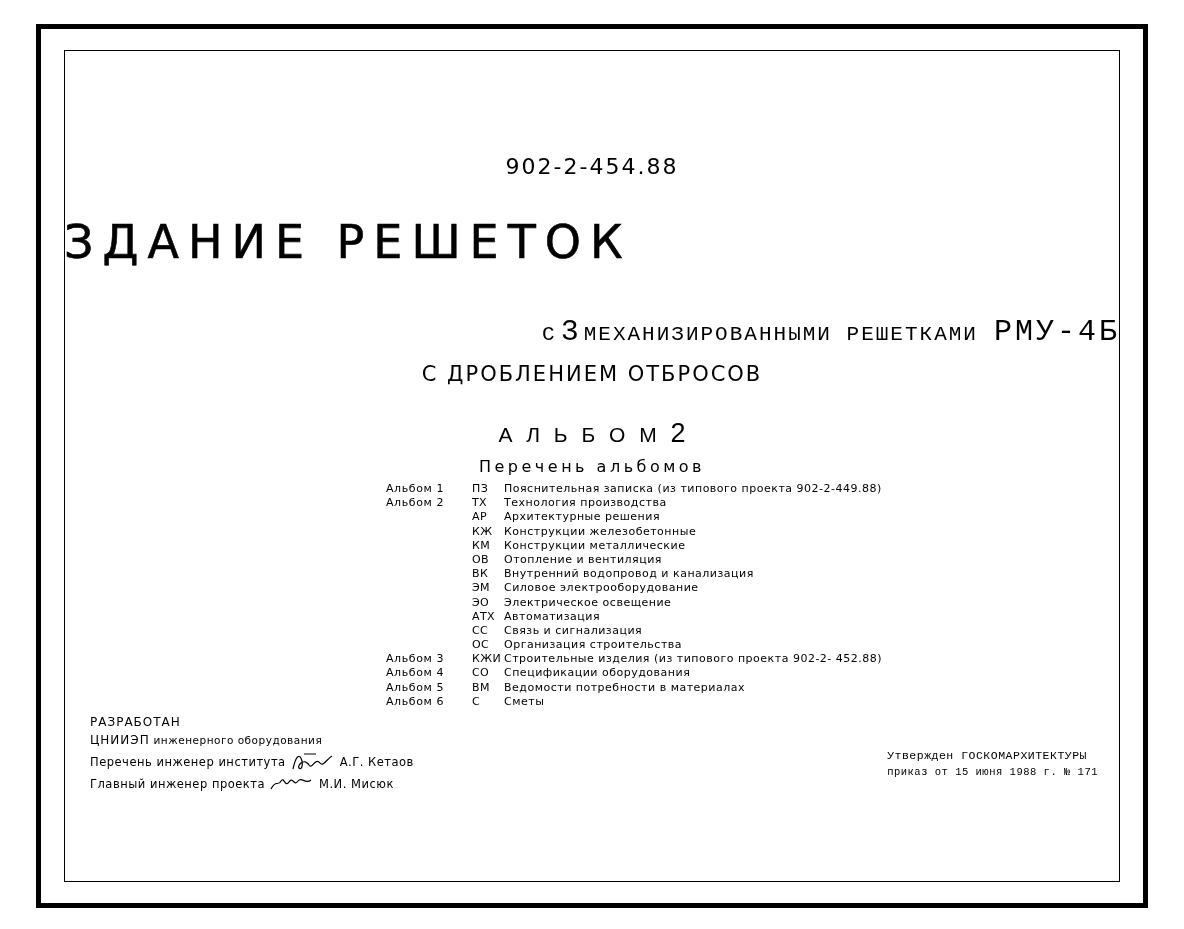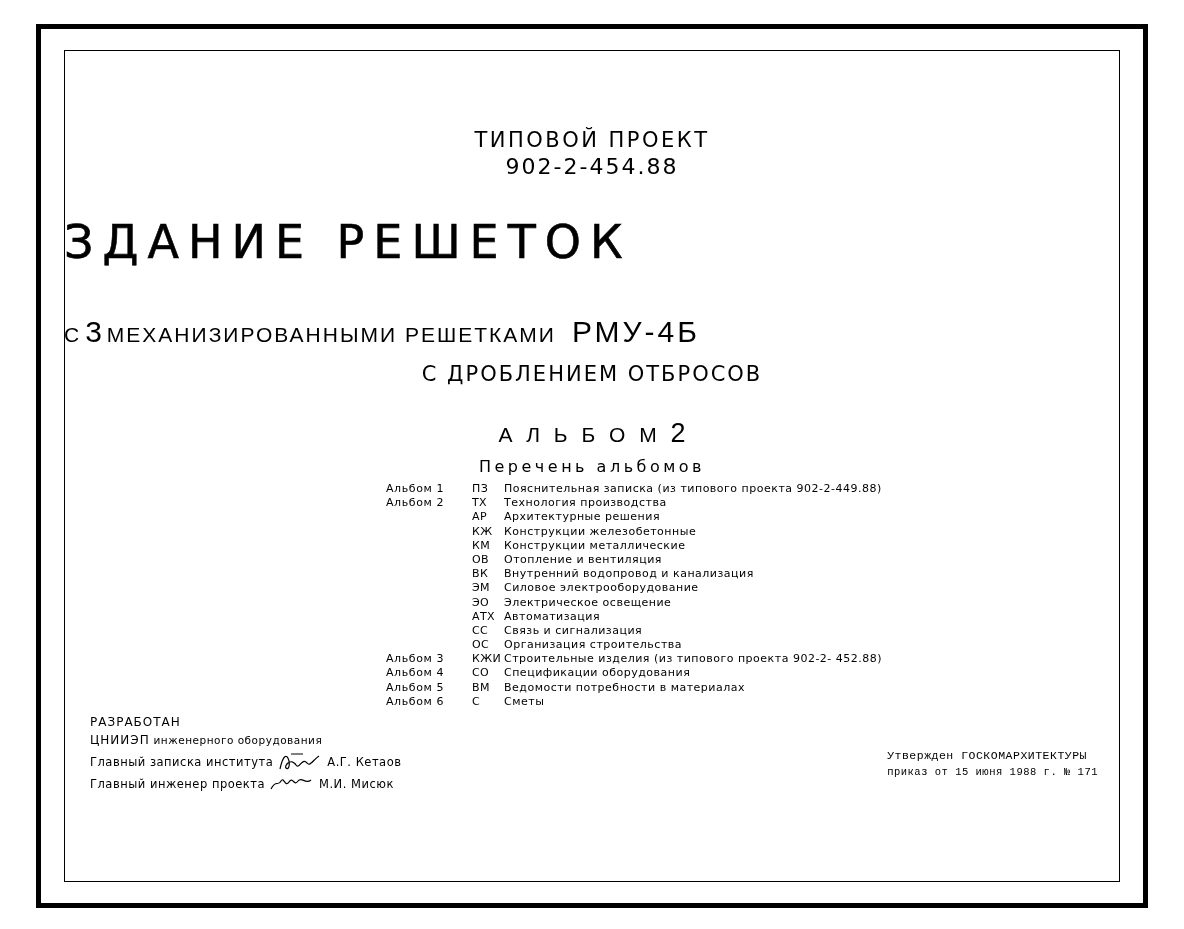--- a/index.html
+++ b/index.html
@@ -82,24 +82,24 @@
     letter-spacing: 9px;
     font-family: "DejaVu Sans", sans-serif;
     font-weight: 400;
     -webkit-text-stroke: 0.6px #000;
   }
 
   .subtitle-row {
     position: absolute;
     top: 265px;
     left: 0; right: 0;
-    text-align: left;
+    text-align: right;
     font-size: 21px;
     letter-spacing: 2px;
-    font-family: Liberation Sans, sans-serif;
+    font-family: Liberation Mono, monospace;
     white-space: nowrap;
   }
   .subtitle-row .big-num {
     font-size: 30px;
     letter-spacing: 1px;
     padding: 0 4px;
   }
   .subtitle-row .rmu {
     font-size: 30px;
     letter-spacing: 3px;
@@ -217,21 +217,20 @@
 </head>
 <body>
 
 <div class="sheet">
 
   <div class="frame-outer"></div>
   <div class="frame-inner"></div>
 
   <div class="content">
 
-    <div class="proj-type">ТИПОВОЙ ПРОЕКТ</div>
     <div class="proj-code">902-2-454.88</div>
 
     <div class="main-title">ЗДАНИЕ РЕШЕТОК</div>
 
     <div class="subtitle-row">
       <span>С</span><span class="big-num">3</span><span>МЕХАНИЗИРОВАННЫМИ  РЕШЕТКАМИ</span><span class="rmu">РМУ-4Б</span>
     </div>
 
     <div class="subtitle-row2">С  ДРОБЛЕНИЕМ  ОТБРОСОВ</div>
 
@@ -325,21 +324,21 @@
       </div>
     </div>
 
     <div class="footer-left">
       <div class="ln">РАЗРАБОТАН</div>
       <div>
         <span class="ln">ЦНИИЭП</span>
         <span class="small">инженерного оборудования</span>
       </div>
       <div class="row-sig">
-        <span>Главный  записка  института</span>
+        <span>Перечень  инженер  института</span>
         <span class="sig">
           <svg width="46" height="22" viewBox="0 0 46 22">
             <path d="M3 18 C6 4, 10 2, 12 10 C13 16, 11 19, 9 17 C7 15, 14 6, 19 14 C22 19, 25 6, 30 12 C33 16, 36 9, 42 5" fill="none" stroke="#000" stroke-width="1.2"></path>
             <path d="M14 3 L26 3" fill="none" stroke="#000" stroke-width="1"></path>
           </svg>
         </span>
         <span>А.Г. Кетаов</span>
       </div>
       <div class="row-sig">
         <span>Главный  инженер  проекта</span>

